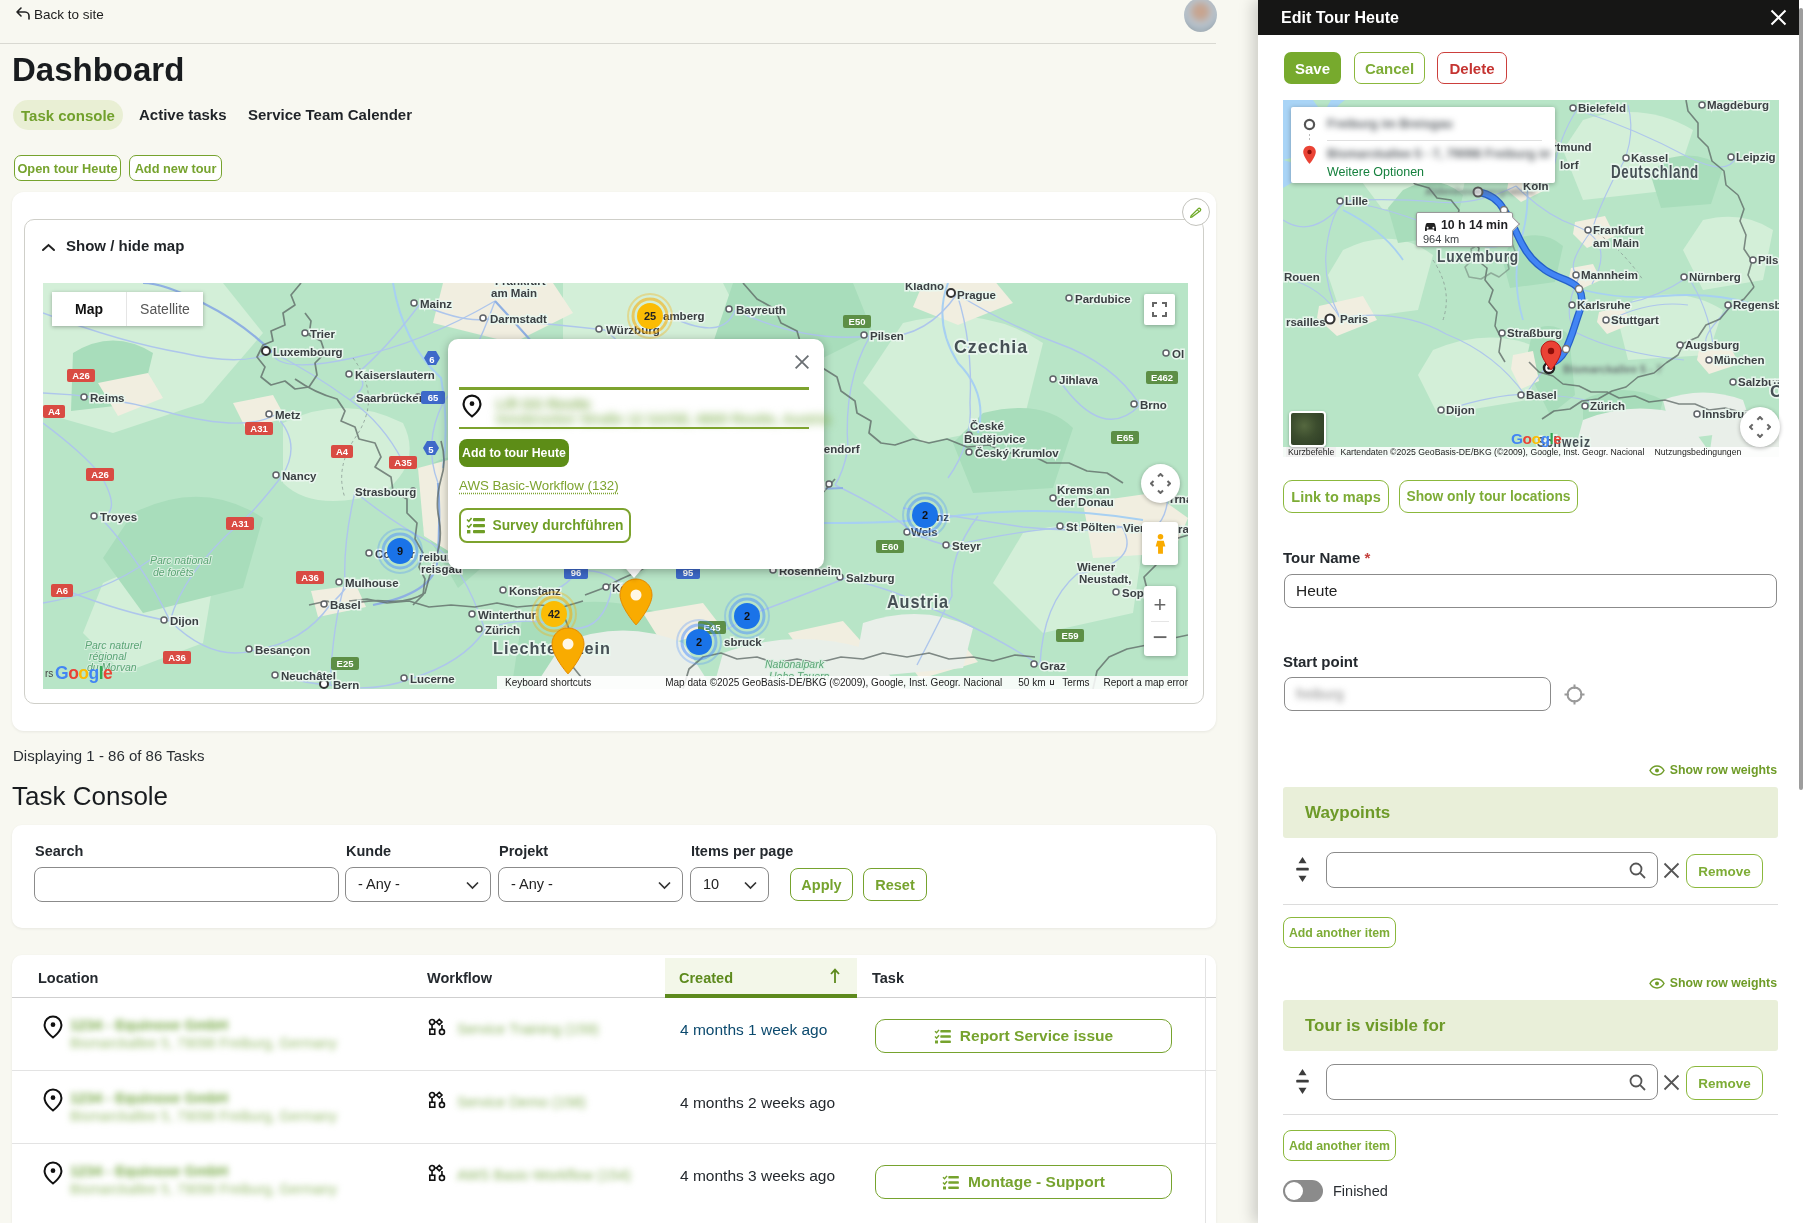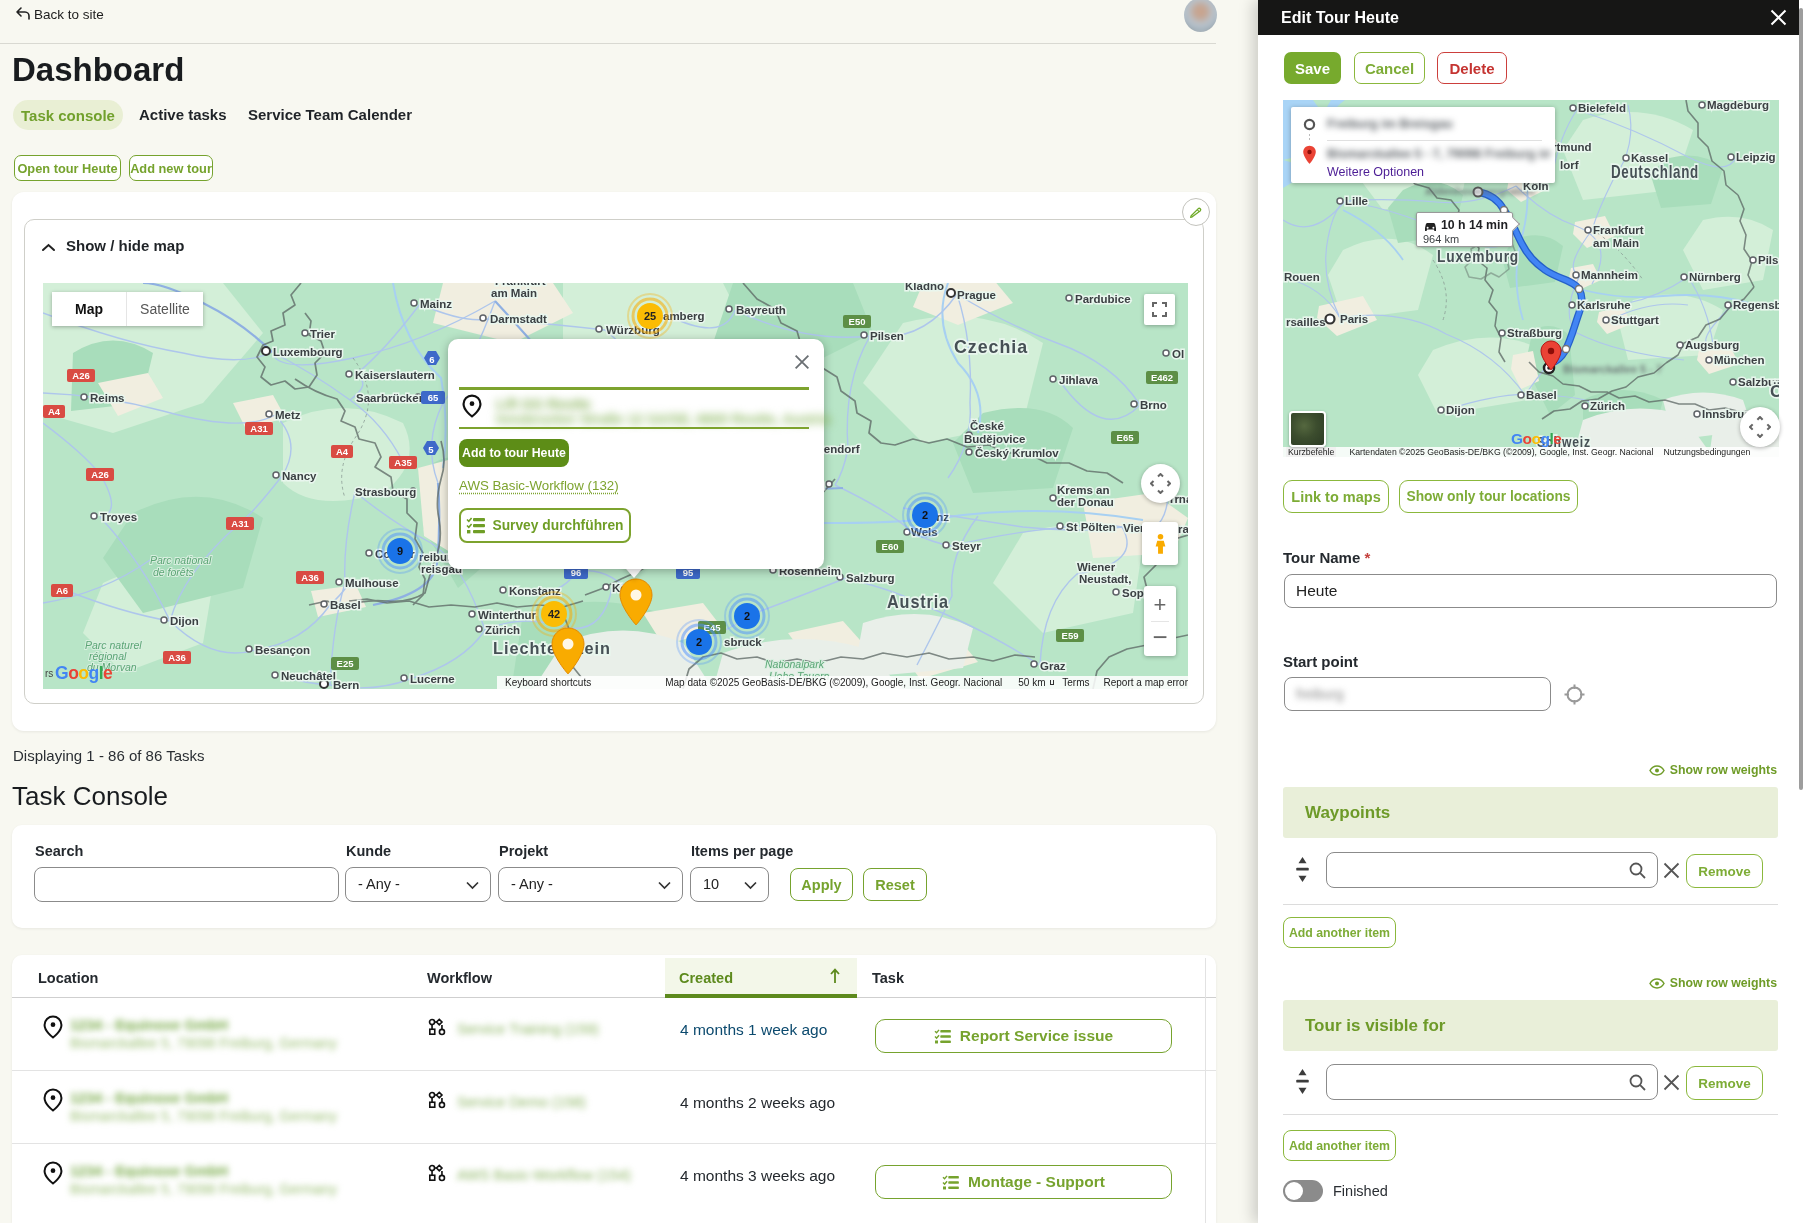--- a/index.html
+++ b/index.html
@@ -30,21 +30,21 @@
   <div style="position:absolute;inset:-4px;background:radial-gradient(circle at 50% 42%, #cfa891 0%, #c4a18c 18%, #bcc8d2 40%, #a3b1bc 62%, #6a6a5f 95%);filter:blur(3px)"></div>
 </div>
 <div class="abs" style="left:0;top:43px;width:1216px;height:1px;background:#d9d9d2"></div>
 <div class="abs" style="left:12px;top:51px;font-size:33px;font-weight:bold;color:#191c1f">Dashboard</div>
 
 <div class="abs" style="left:13px;top:100px;width:110px;height:30px;border-radius:16px;background:#e9efd4;color:#71a02c;font-weight:bold;font-size:15px;display:flex;align-items:center;justify-content:center">Task console</div>
 <div class="abs" style="left:139px;top:106px;font-size:15px;font-weight:bold;color:#1f2327">Active tasks</div>
 <div class="abs" style="left:248px;top:106px;font-size:15px;font-weight:bold;color:#1f2327">Service Team Calender</div>
 
 <div class="btn" style="left:14px;top:155px;width:107px;height:26px;font-size:12.8px;border-radius:7px;font-weight:600">Open tour Heute</div>
-<div class="btn" style="left:129px;top:155px;width:84px;height:26px;font-size:12.8px;border-radius:7px;font-weight:600">Add new tour</div>
+<div class="btn" style="left:129px;top:155px;width:93px;height:26px;font-size:12.8px;border-radius:7px;font-weight:600">Add new tour</div>
 
 <div class="card" style="left:12px;top:192px;width:1204px;height:539px"></div>
 <div class="abs" style="left:24px;top:219px;width:1180px;height:485px;border:1px solid #cfcfc9;border-radius:10px;background:#fff"></div>
 
 <div class="abs" style="left:1182px;top:198px;width:28px;height:28px;border-radius:50%;background:#fff;border:1px solid #c3c3bd;z-index:5">
 <svg width="26" height="26" viewBox="0 0 26 26">
       <path d="M9.3 17.8 L7.6 18.4 L8.2 16.7 L15.3 9.6 A1.5 1.5 0 0 1 17.4 11.7 Z" fill="none" stroke="#6faa28" stroke-width="1.3" stroke-linejoin="round"></path>
       <path d="M14.2 10.7 L16.3 12.8" stroke="#6faa28" stroke-width="1.1"></path>
     </svg>
 </div>
@@ -787,21 +787,21 @@
     </svg>
   <div style="position:absolute;left:18px;top:27px;width:1px;height:2px;background:#bbb"></div>
   <div style="position:absolute;left:18px;top:31px;width:1px;height:2px;background:#bbb"></div>
   <div class="blur3" style="position:absolute;left:36px;top:10px;font-size:12.5px;color:#5c6166;font-weight:bold">Freiburg im Breisgau</div>
   <div style="position:absolute;left:36px;top:33px;width:215px;height:1px;background:#e0e0e0"></div>
   <svg style="position:absolute;left:11px;top:38px" width="15" height="20" viewBox="0 0 15 20">
       <path d="M7.5 0.8 C4 0.8 1.2 3.6 1.2 7.1 C1.2 11.8 7.5 19 7.5 19 C7.5 19 13.8 11.8 13.8 7.1 C13.8 3.6 11 0.8 7.5 0.8 Z" fill="#ea4335"></path>
       <circle cx="7.5" cy="7" r="2.2" fill="#8c0d08"></circle>
     </svg>
   <div class="blur3" style="position:absolute;left:36px;top:40px;font-size:12.5px;color:#5c6166;font-weight:bold;white-space:nowrap;width:224px;overflow:hidden">Bismarckallee 5 - 7, 79098 Freiburg im Br..</div>
-  <div style="position:absolute;left:36px;top:58px;font-size:12.5px;color:#4c1d95">Weitere Optionen</div>
+  <div style="position:absolute;left:36px;top:58px;font-size:12.5px;color:#15803d">Weitere Optionen</div>
 </div>
 
 <div class="abs" style="left:1416px;top:212px;width:97px;height:35px;background:#fff;border:1px solid #999;border-radius:2px;z-index:6;box-shadow:0 1px 3px rgba(0,0,0,.25)">
   <div style="position:absolute;right:-6px;top:6px;width:10px;height:10px;background:#fff;border-top:1px solid #999;border-right:1px solid #999;transform:rotate(45deg)"></div>
   <svg style="position:absolute;left:6px;top:7px" width="15" height="13" viewBox="0 0 15 13">
       <path d="M2 8 L2.8 4.5 C3 3.6 3.6 3 4.5 3 H10.5 C11.4 3 12 3.6 12.2 4.5 L13 8 V11 H11.4 L11 9.6 H4 L3.6 11 H2 Z" fill="#222"></path>
       <circle cx="4.6" cy="7.8" r="1" fill="#fff"></circle>
       <circle cx="10.4" cy="7.8" r="1" fill="#fff"></circle>
     </svg>
   <div style="position:absolute;left:24px;top:5px;font-size:12.3px;font-weight:bold;color:#202124;white-space:nowrap">10 h 14 min</div>
@@ -815,21 +815,21 @@
       <path d="M8 3.5 L10.5 1 L13 3.5 M17.5 8 L20 10.5 L17.5 13 M13 17.5 L10.5 20 L8 17.5 M3.5 13 L1 10.5 L3.5 8"></path>
     </svg>
 </div>
 
 <div class="abs" style="left:1511px;top:430px;z-index:6;font-size:15.5px;font-weight:bold;letter-spacing:-.5px">
   <span style="color:#4285F4">G</span><span style="color:#EA4335">o</span><span style="color:#FBBC05">o</span><span style="color:#4285F4">g</span><span style="color:#34A853">l</span><span style="color:#EA4335">e</span>
 </div>
 
 <div class="abs" style="left:1283px;top:447px;width:496px;height:10px;background:rgba(255,255,255,.85);z-index:5;display:flex;font-size:8.7px;color:#222;white-space:nowrap;overflow:hidden">
   <span style="margin-left:3px;background:#f1f1f1;padding:0 2px">Kurzbefehle</span>
-  <span style="margin-left:13px">Kartendaten ©2025 GeoBasis-DE/BKG (©2009), Google, Inst. Geogr. Nacional</span>
+  <span style="margin-left:4px">Kartendaten ©2025 GeoBasis-DE/BKG (©2009), Google, Inst. Geogr. Nacional</span>
   <span style="margin-left:10px">Nutzungsbedingungen</span>
 </div>
 
 <div class="abs" style="left:1283px;top:480px;width:106px;height:33px;border:1.5px solid #8bb83c;border-radius:9px;display:flex;align-items:center;justify-content:center;font-size:14.5px;font-weight:bold;color:#7dac36;background:#fff">Link to maps</div>
 <div class="abs" style="left:1399px;top:480px;width:179px;height:33px;border:1.5px solid #8bb83c;border-radius:9px;display:flex;align-items:center;justify-content:center;font-size:13.8px;font-weight:bold;color:#7dac36;background:#fff">Show only tour locations</div>
 
 <div class="abs" style="left:1283px;top:549px;font-size:15px;font-weight:bold;color:#24292e">Tour Name <span style="color:#c5413e">*</span></div>
 <div class="abs" style="left:1284px;top:574px;width:493px;height:34px;border:1px solid #8b8b8b;border-radius:8px;background:#fff">
   <span style="position:absolute;left:11px;top:7px;font-size:15.5px;color:#222">Heute</span>
 </div>

